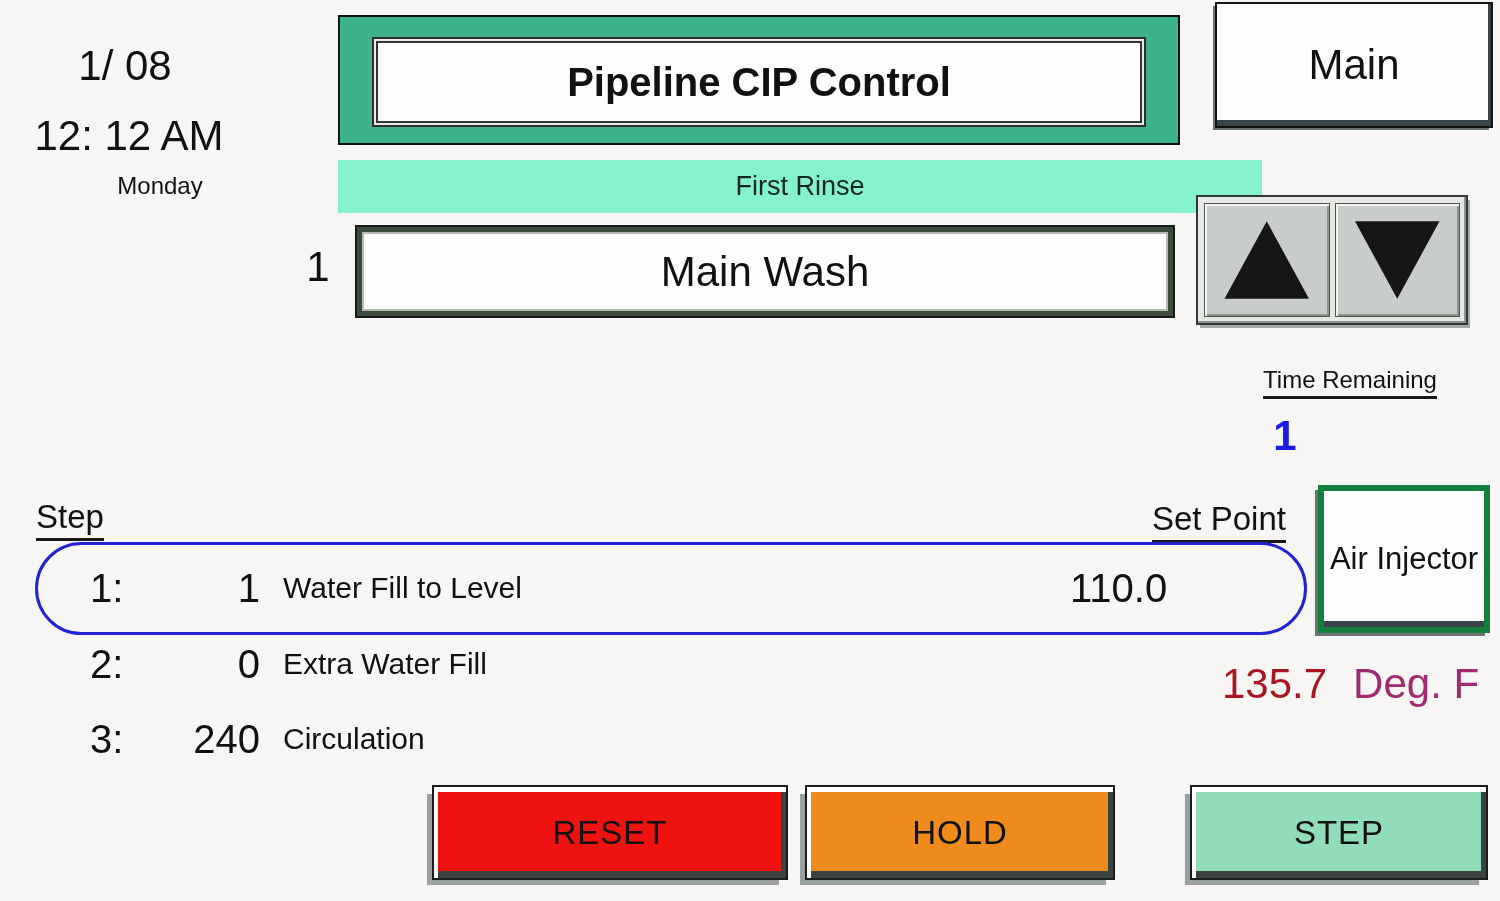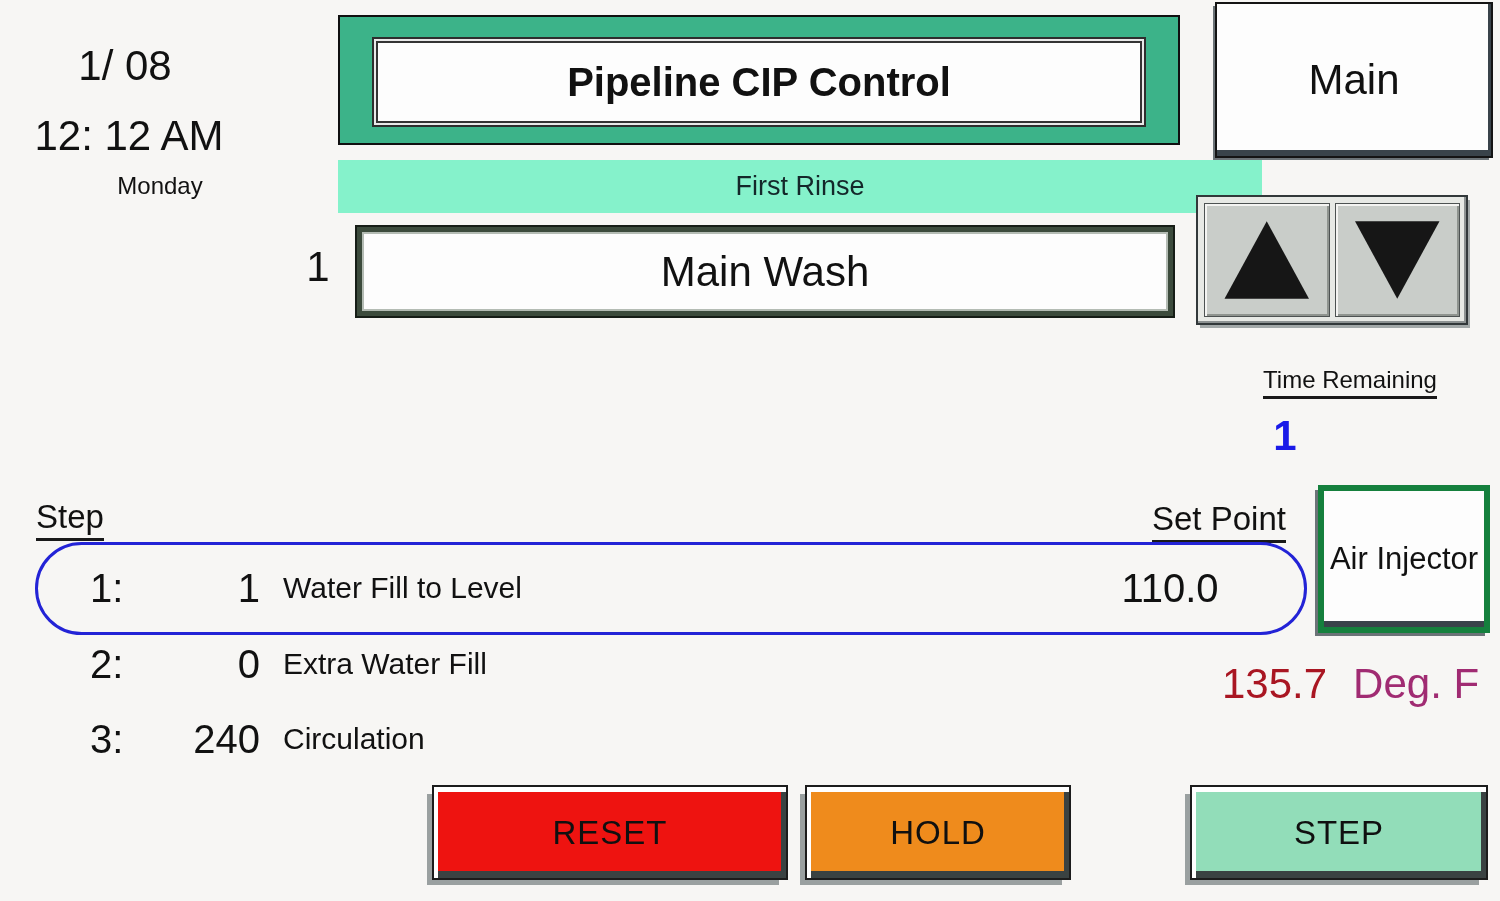--- a/index.html
+++ b/index.html
@@ -47,21 +47,21 @@
   }
   .program-inner{
     width:100%;height:100%;box-sizing:border-box;
     background:#fdfdfd;border:2px solid #b4bcb4;
     display:flex;align-items:center;justify-content:center;
     font-size:42px;
   }
 
   
   .main-button{
-    left:1215px;top:2px;width:278px;height:156px;box-sizing:border-box;
+    left:1215px;top:2px;width:278px;height:126px;box-sizing:border-box;
     background:#fdfdfd;border:2px solid #141414;
     box-shadow:inset 0 -6px 0 #39434a,inset -3px 0 0 #39434a,-3px 3px 0 -1px #6b7377;
     display:flex;align-items:center;justify-content:center;
     font-size:42px;cursor:pointer;
   }
 
   
   .arrow-panel{
     left:1196px;top:195px;width:272px;height:130px;box-sizing:border-box;
     background:#e7e9e5;border:2px solid #32383a;padding:6px;
@@ -90,21 +90,21 @@
     border:3px solid var(--blue,#2323d6);border-radius:50px;
   }
   .step-row{left:0;width:1320px;height:64px;}
   .step-row .cell{position:absolute;line-height:64px;white-space:nowrap;}
   .row-1{top:556px;}
   .row-2{top:632px;}
   .row-3{top:707px;}
   .cell-num{left:90px;font-size:40px;}
   .cell-val{left:118px;width:142px;text-align:right;font-size:40px;}
   .cell-lbl{left:283px;font-size:30px;}
-  .cell-setpoint{left:1070px;width:200px;text-align:center;font-size:40px;}
+  .cell-setpoint{left:1070px;width:200px;text-align:left;font-size:40px;}
 
   
   .air-injector{
     left:1318px;top:485px;width:172px;height:148px;box-sizing:border-box;
     background:#fdfdfd;border:6px solid #15803d;
     box-shadow:inset 0 -6px 0 #39434a,inset 3px 0 0 #fdfdfd,-4px 4px 0 -1px #6b7377;
     display:flex;align-items:center;justify-content:center;
     font-size:31px;cursor:pointer;
   }
 
@@ -116,21 +116,21 @@
   
   .cmd-button{
     top:785px;height:95px;box-sizing:border-box;
     border:2px solid #1c1c1c;
     box-shadow:inset 4px 5px 0 #ffffff,inset -5px -7px 0 #3a4242,-7px 7px 0 -2px #9aa0a0;
     display:flex;align-items:center;justify-content:center;
     font-size:33px;letter-spacing:1px;cursor:pointer;color:#101010;
   }
   .btn-start{left:65px;width:325px;background:var(--start,#49df06);}
   .btn-reset{left:432px;width:356px;background:var(--reset,#ee1310);}
-  .btn-hold{left:805px;width:266px;background:var(--hold,#ef8b1c);}
+  .btn-hold{left:805px;width:310px;background:var(--hold,#ef8b1c);}
   .btn-step{left:1190px;width:298px;background:var(--step,#92ddb9);}
 </style>
 </head>
 <body>
 
 <div id="screen" style="--bg: #f7f6f4; --title-green: #3cb389; --mint: #85f2cb; --blue: #2323d6; --blue-value: #1a1ae8; --temp-value: #a91622; --temp-unit: #a02b72; --arrow-gray: #c9cdc9; --start: #49df06; --reset: #ee1310; --hold: #ef8b1c; --step: #92ddb9;">
 
   <div class="abs ctr clock-date">1/ 08</div>
   <div class="abs ctr clock-time">12: 12 AM</div>
   <div class="abs ctr clock-day">Monday</div>

